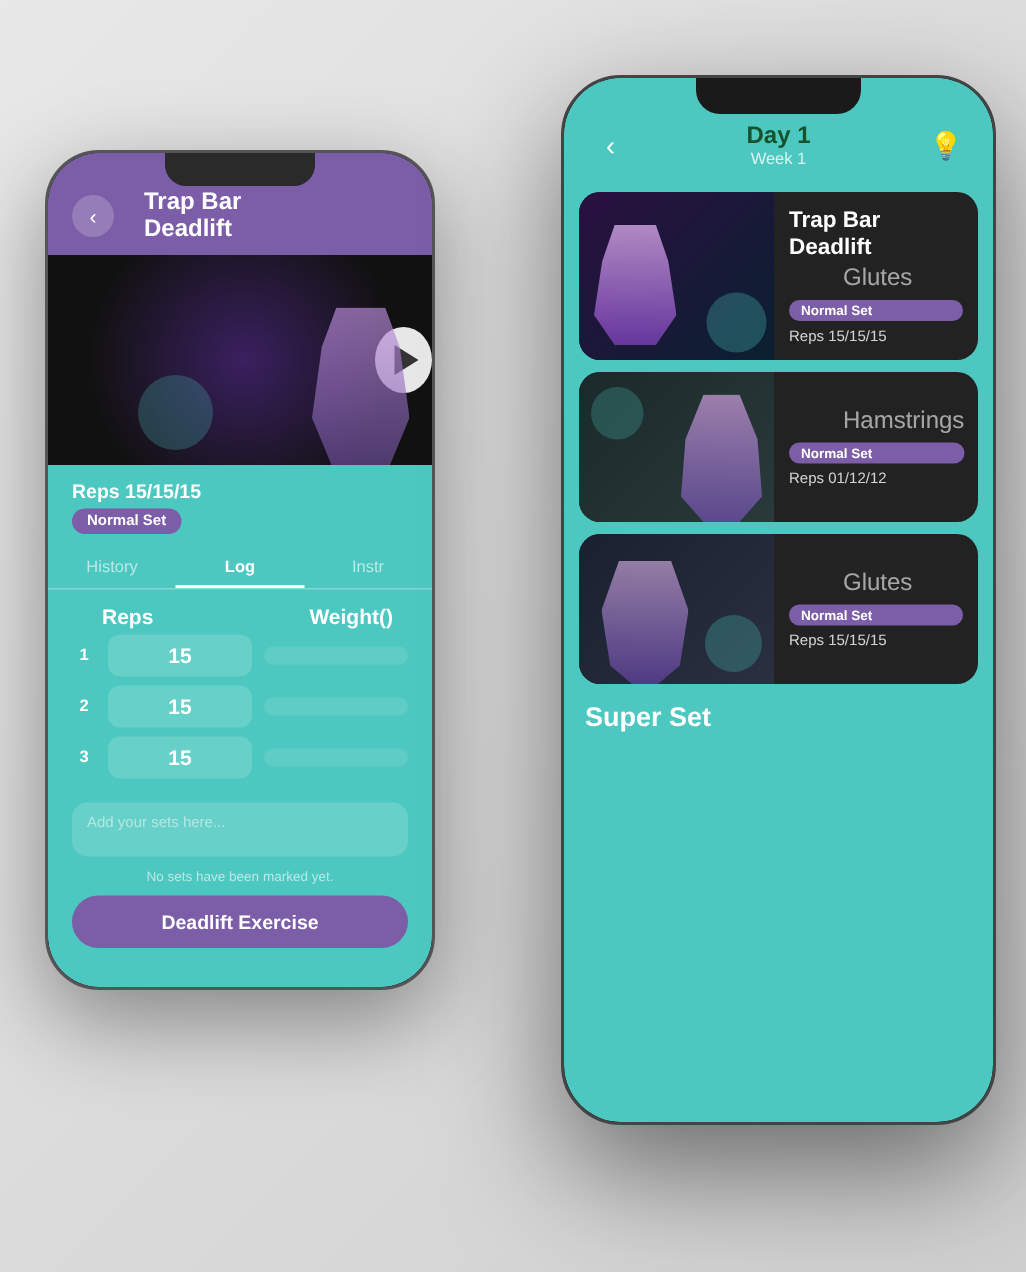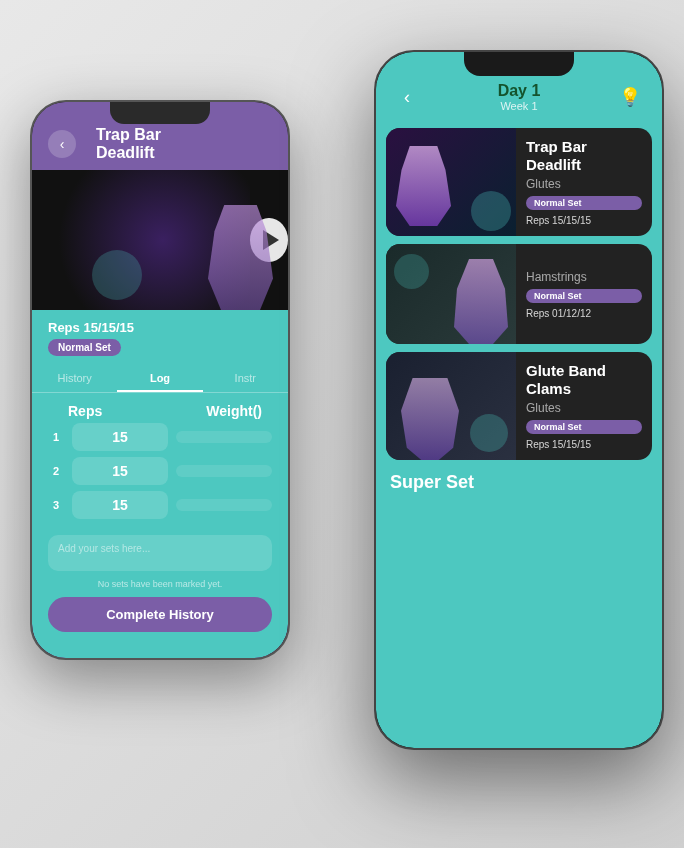--- a/index.html
+++ b/index.html
@@ -385,22 +385,23 @@
     .card-name {
       color: white;
       font-size: 15px;
       font-weight: 800;
       line-height: 1.2;
       margin-bottom: 3px;
     }
 
     .card-muscle {
       color: rgba(255,255,255,0.6);
-      font-size: 12px;
+      font-size: 16px;
       margin-bottom: 5px;
+      margin-left: 36px;
     }
 
     .card-badge {
       display: inline-block;
       background: #7b5ea7;
       color: white;
       font-size: 9px;
       font-weight: 700;
       padding: 2px 8px;
       border-radius: 20px;
@@ -484,21 +485,21 @@
             <span class="set-num">3</span>
             <div class="log-input-box">15</div>
             <div class="log-input-box weight"></div>
           </div>
         </div>
 
         <div class="note-area">Add your sets here...</div>
 
         <div class="no-sets-label">No sets have been marked yet.</div>
 
-        <div class="complete-btn">Complete History</div>
+        <div class="complete-btn">Deadlift Exercise</div>
       </div>
     </div>
   </div>
 
   <div class="phone-right">
     <div class="notch-right"></div>
     <div class="phone-right-inner">
 
       <div class="phone-right-header">
         <div class="back-btn-right">‹</div>
@@ -541,21 +542,20 @@
         </div>
 
         <div class="exercise-card">
           <div class="card-image card-gym-bg2" style="background:linear-gradient(135deg,#1a2030 0%,#2a3040 100%);">
             <div class="card-image-overlay">
               <div style="position:absolute;left:15px;bottom:0;width:58px;height:82px;background:linear-gradient(180deg,#c0a0d0,#6040a0);clip-path:polygon(20% 0%,80% 0%,100% 40%,90% 85%,65% 100%,35% 100%,10% 85%,0% 40%);opacity:0.72;"></div>
               <div style="position:absolute;right:8px;bottom:8px;width:38px;height:38px;background:#4dc8c0;border-radius:50%;opacity:0.28;"></div>
             </div>
           </div>
           <div class="card-info">
-            <div class="card-name">Glute Band Clams</div>
             <div class="card-muscle">Glutes</div>
             <div class="card-badge">Normal Set</div>
             <div class="card-reps">Reps 15/15/15</div>
           </div>
         </div>
 
         <div class="super-set-label">Super Set</div>
 
 
       </div>

